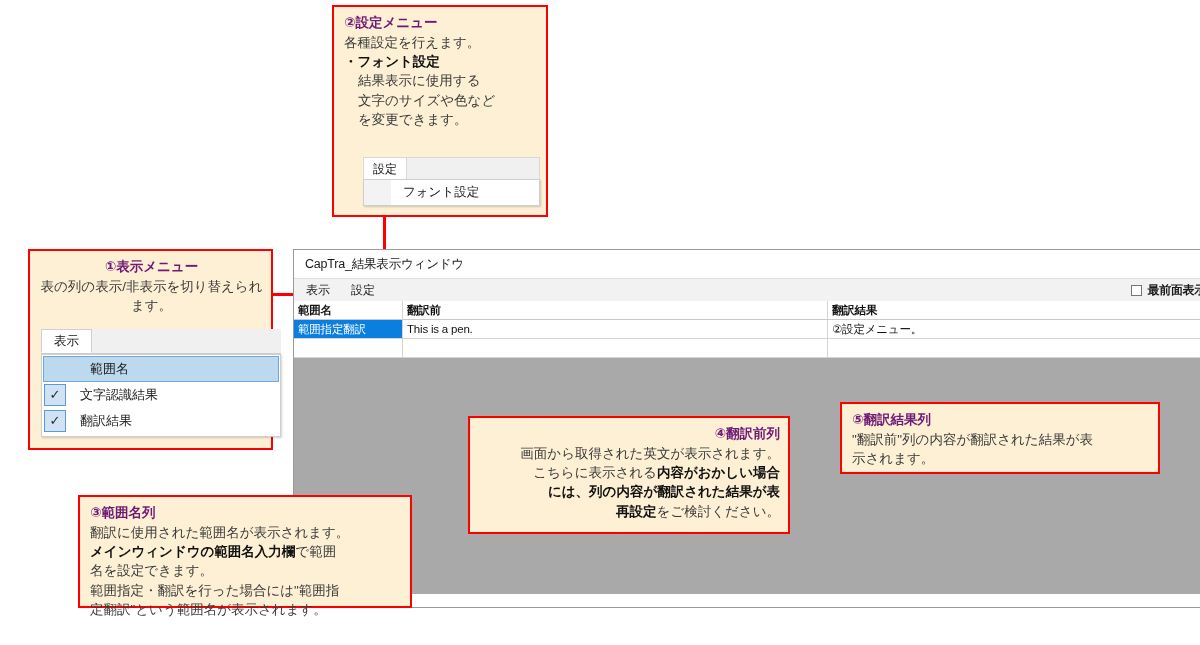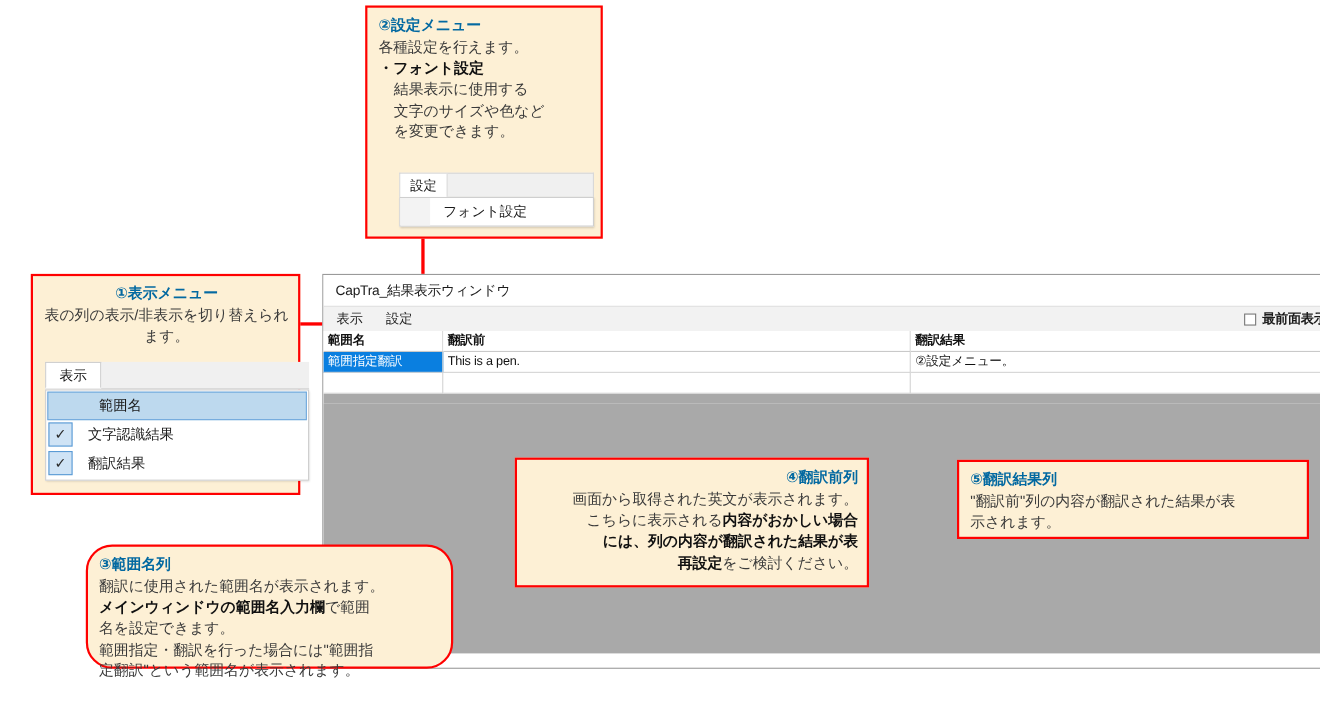--- a/index.html
+++ b/index.html
@@ -21,21 +21,21 @@
     background: #FDF0D5;
     border: 2px solid #FF0000;
     box-sizing: border-box;
     color: #3a3a3a;
     font-size: 13.5px;
     line-height: 1.42;
     padding: 6px 8px 6px 10px;
   }
   .callout .ttl {
     font-weight: bold;
-    color: #0369a1;
+    color: #701a75;
     display: block;
     margin-bottom: 1px;
   }
   .callout p {
     margin: 0;
   }
   .callout b { color: #111; }
 
   
   .conn {
@@ -350,21 +350,21 @@
     <div class="tabstrip">
       <div class="tab-active">設定</div>
     </div>
     <div class="dropdown">
       <div class="gutter"></div>
       <span class="d-label">フォント設定</span>
     </div>
   </div>
 </div>
 
-<div class="callout" style="left:78px; top:495px; width:334px; height:113px;border-radius:24px;">
+<div class="callout" style="left:78px; top:495px; width:334px; height:113px;">
   <span class="ttl">③範囲名列</span>
   <p>翻訳に使用された範囲名が表示されます。</p>
   <p>
     <b>メインウィンドウの範囲名入力欄</b><span>で範囲</span>
   </p>
   <p>名を設定できます。</p>
   <p>範囲指定・翻訳を行った場合には"範囲指</p>
   <p>定翻訳"という範囲名が表示されます。</p>
 </div>
 
@@ -373,17 +373,17 @@
   <p>画面から取得された英文が表示されます。</p>
   <p>
     <span>こちらに表示される</span><b>内容がおかしい場合</b>
   </p>
   <p><b>には、列の内容が翻訳された結果が表</b></p>
   <p>
     <b>再設定</b><span>をご検討ください。</span>
   </p>
 </div>
 
-<div class="callout" style="left:840px; top:418px; width:320px; height:72px;margin-left:30px;">
+<div class="callout" style="left:840px; top:402px; width:320px; height:72px;">
   <span class="ttl">⑤翻訳結果列</span>
   <p>"翻訳前"列の内容が翻訳された結果が表</p>
   <p>示されます。</p>
 </div>
 
 </body></html>

